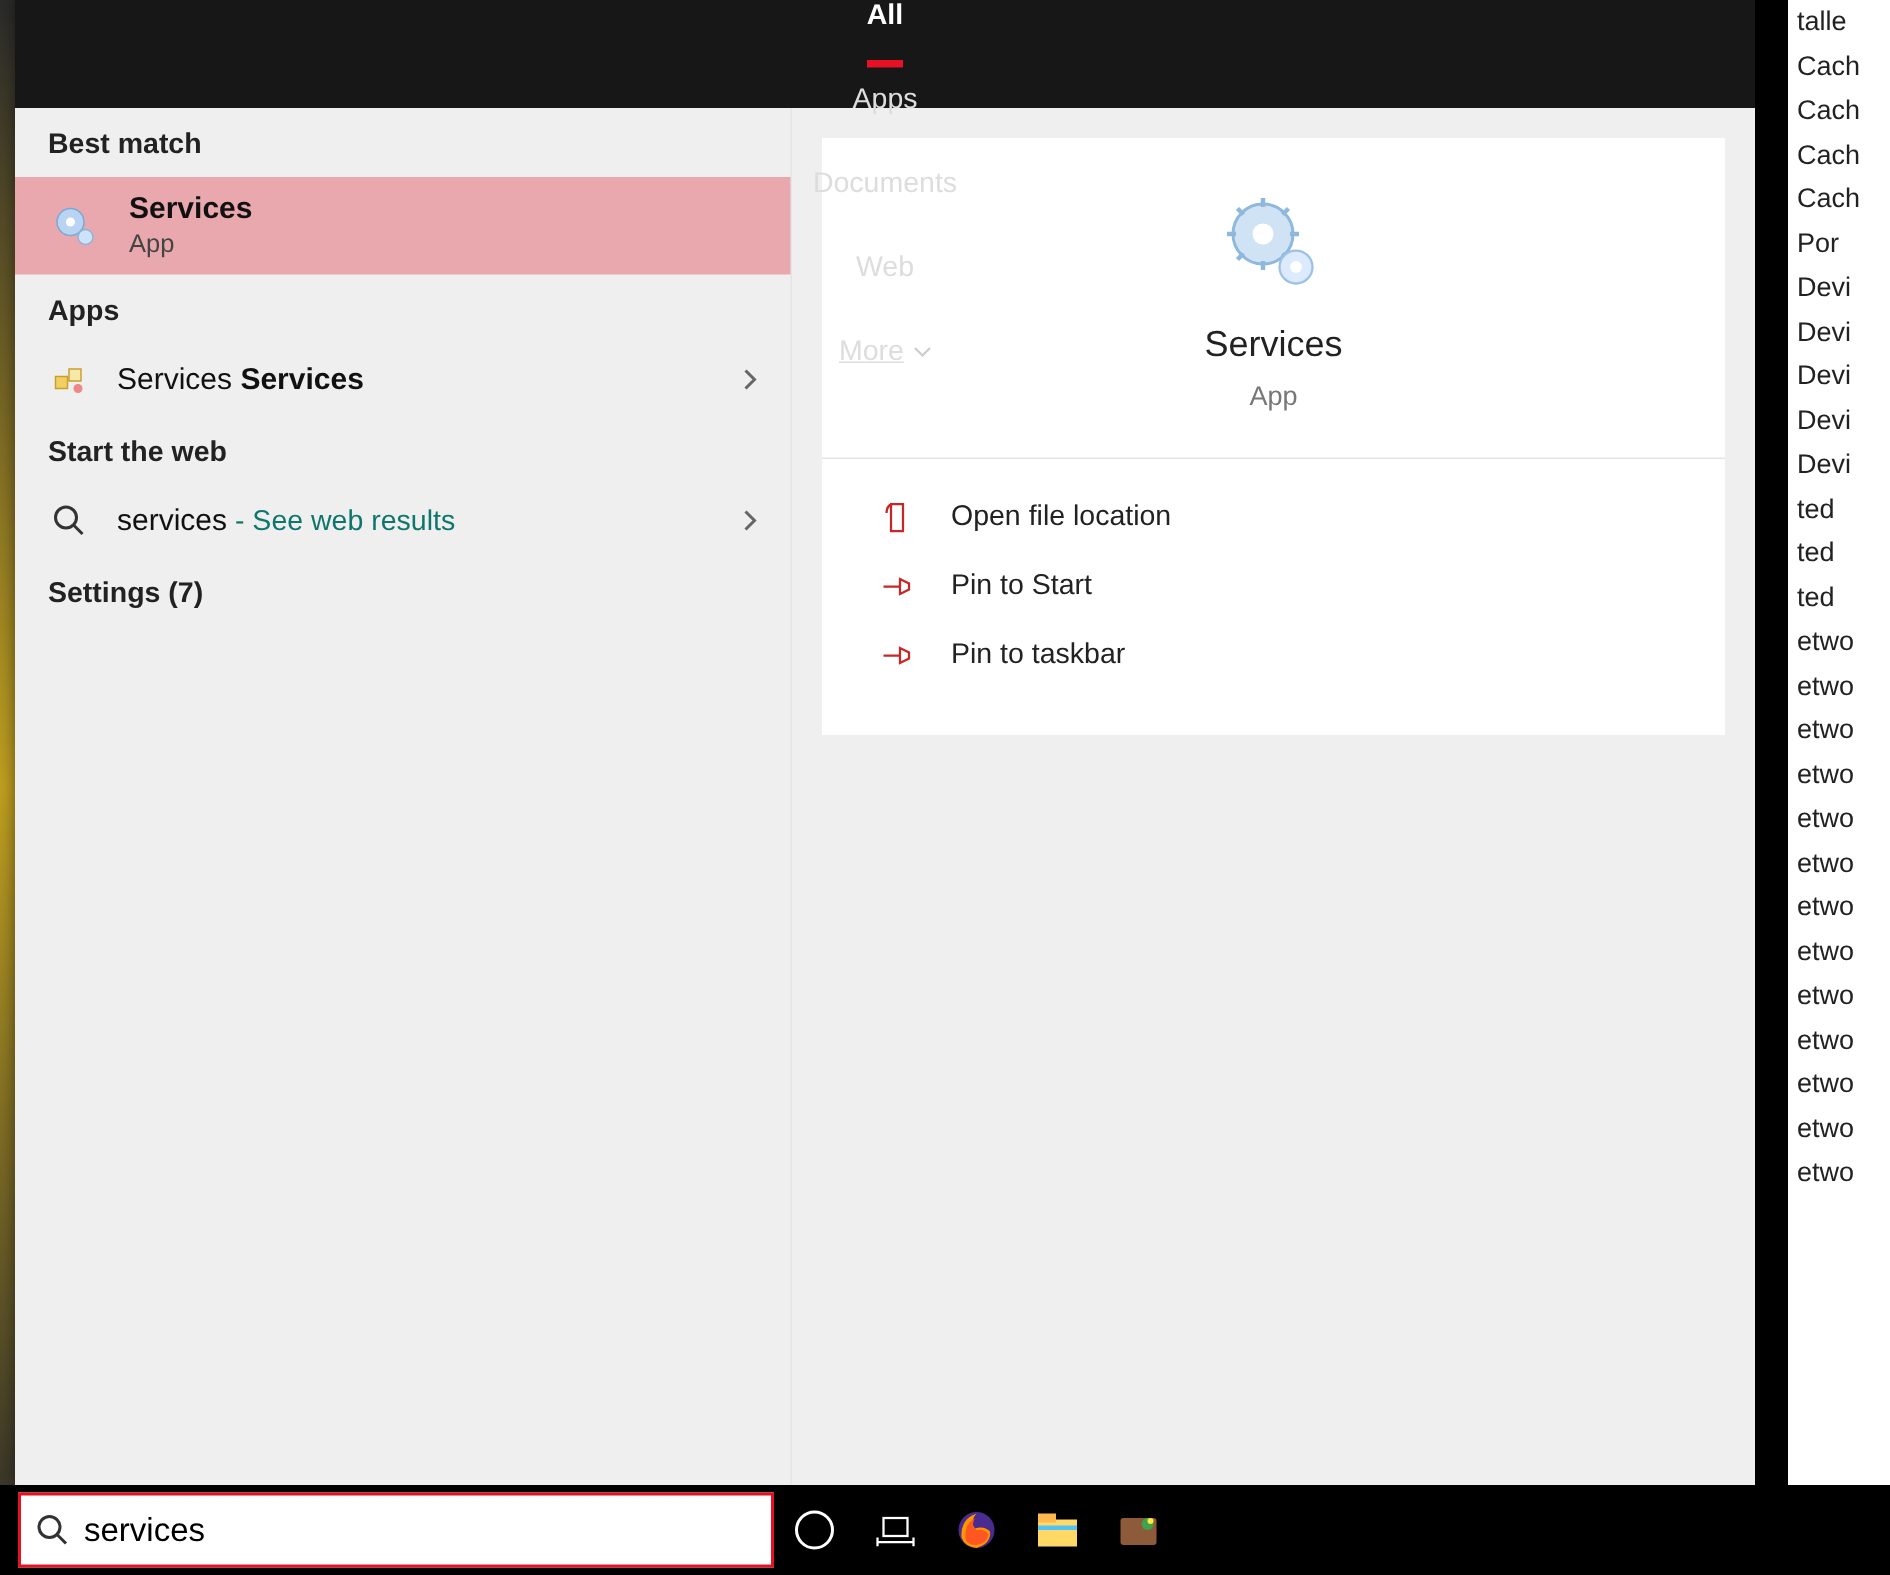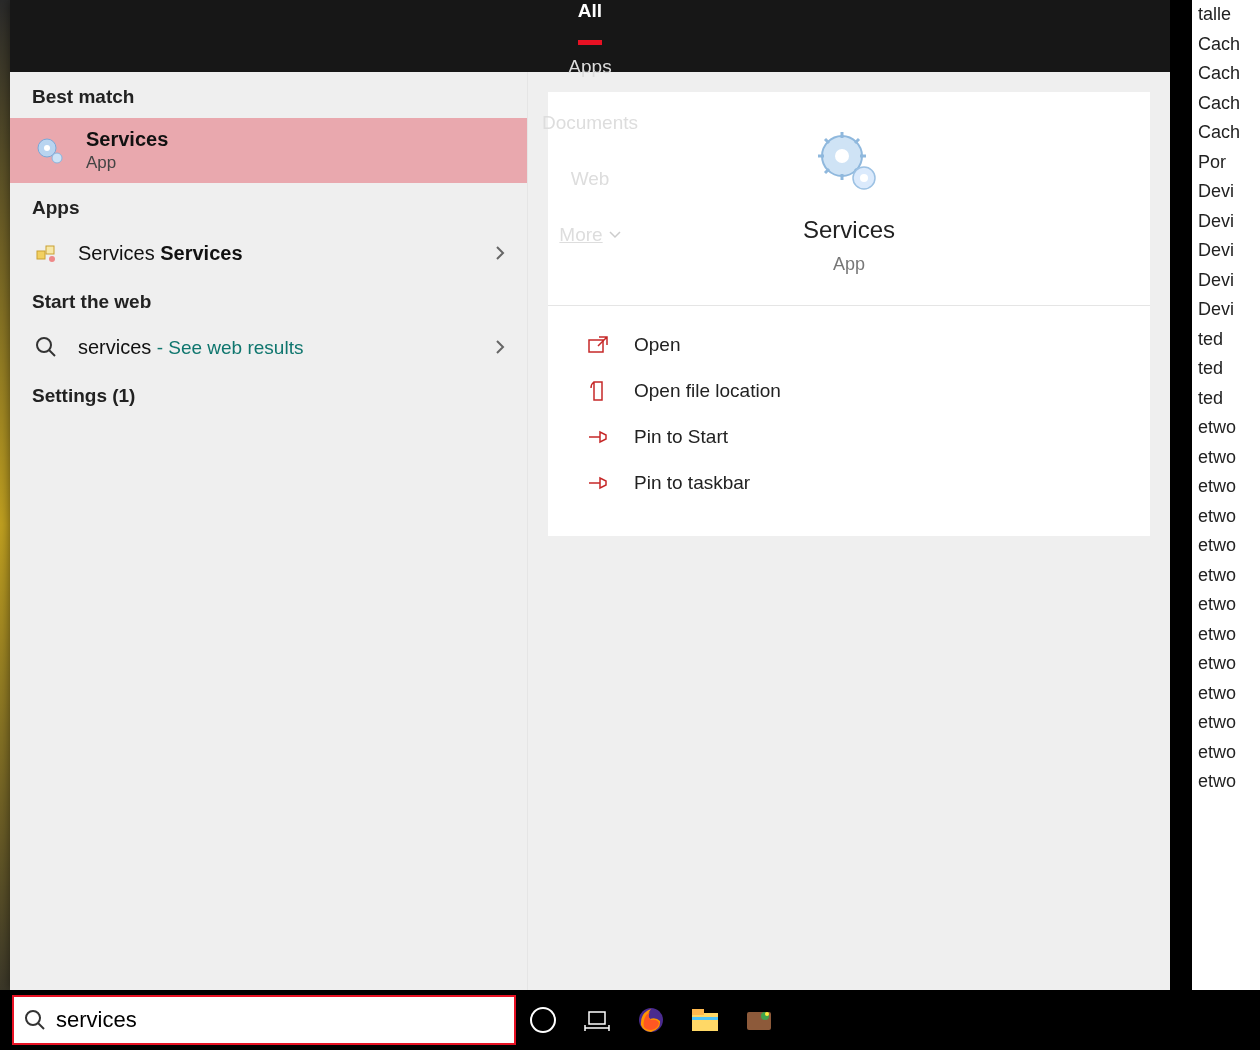--- a/index.html
+++ b/index.html
@@ -170,21 +170,21 @@
         <div class="txt">
           <div class="title"><span>services</span><span class="web-sub"> - See web results</span></div>
         </div>
         <div class="chev">
           <svg width="10" height="16" viewBox="0 0 10 16">
               <path d="M2 2 L8 8 L2 14" stroke="#666" stroke-width="2" fill="none"></path>
             </svg>
         </div>
       </div>
 
-      <div class="section-hdr">Settings (1)</div>
+      <div class="section-hdr">Settings (7)</div>
     </div>
 
     <div class="right">
       <div class="preview-card">
         <div class="gear-big">
           <svg width="70" height="70" viewBox="0 0 70 70">
             <g transform="translate(28,28)">
               <circle r="20" fill="#cfe3f5" stroke="#8fb8dd" stroke-width="2"></circle>
               <circle r="7" fill="#fff"></circle>
               <g stroke="#8fb8dd" stroke-width="3">
@@ -203,29 +203,20 @@
               <circle r="4" fill="#fff"></circle>
             </g>
           </svg>
         </div>
         <div class="preview-title">Services</div>
         <div class="preview-sub">App</div>
       </div>
       <div class="actions">
         <div class="action">
           <div class="aico">
-              <svg width="22" height="20" viewBox="0 0 22 20">
-                <rect x="2" y="5" width="14" height="12" stroke="#c62828" stroke-width="1.5" fill="none"></rect>
-                <path d="M12 2 L20 2 L20 10 M20 2 L11 11" stroke="#c62828" stroke-width="1.5" fill="none"></path>
-              </svg>
-            </div>
-          <span>Open</span>
-        </div>
-        <div class="action">
-          <div class="aico">
               <svg width="20" height="22" viewBox="0 0 20 22">
                 <path d="M6 2 L14 2 L14 20 L6 20 Z M6 2 Q3 4 3 8" stroke="#c62828" stroke-width="1.5" fill="none"></path>
               </svg>
             </div>
           <span>Open file location</span>
         </div>
         <div class="action">
           <div class="aico">
               <svg width="24" height="18" viewBox="0 0 24 18">
                 <path d="M3 9 L14 9 M14 4 L14 14 L20 11 L20 7 Z" stroke="#c62828" stroke-width="1.5" fill="none"></path>

